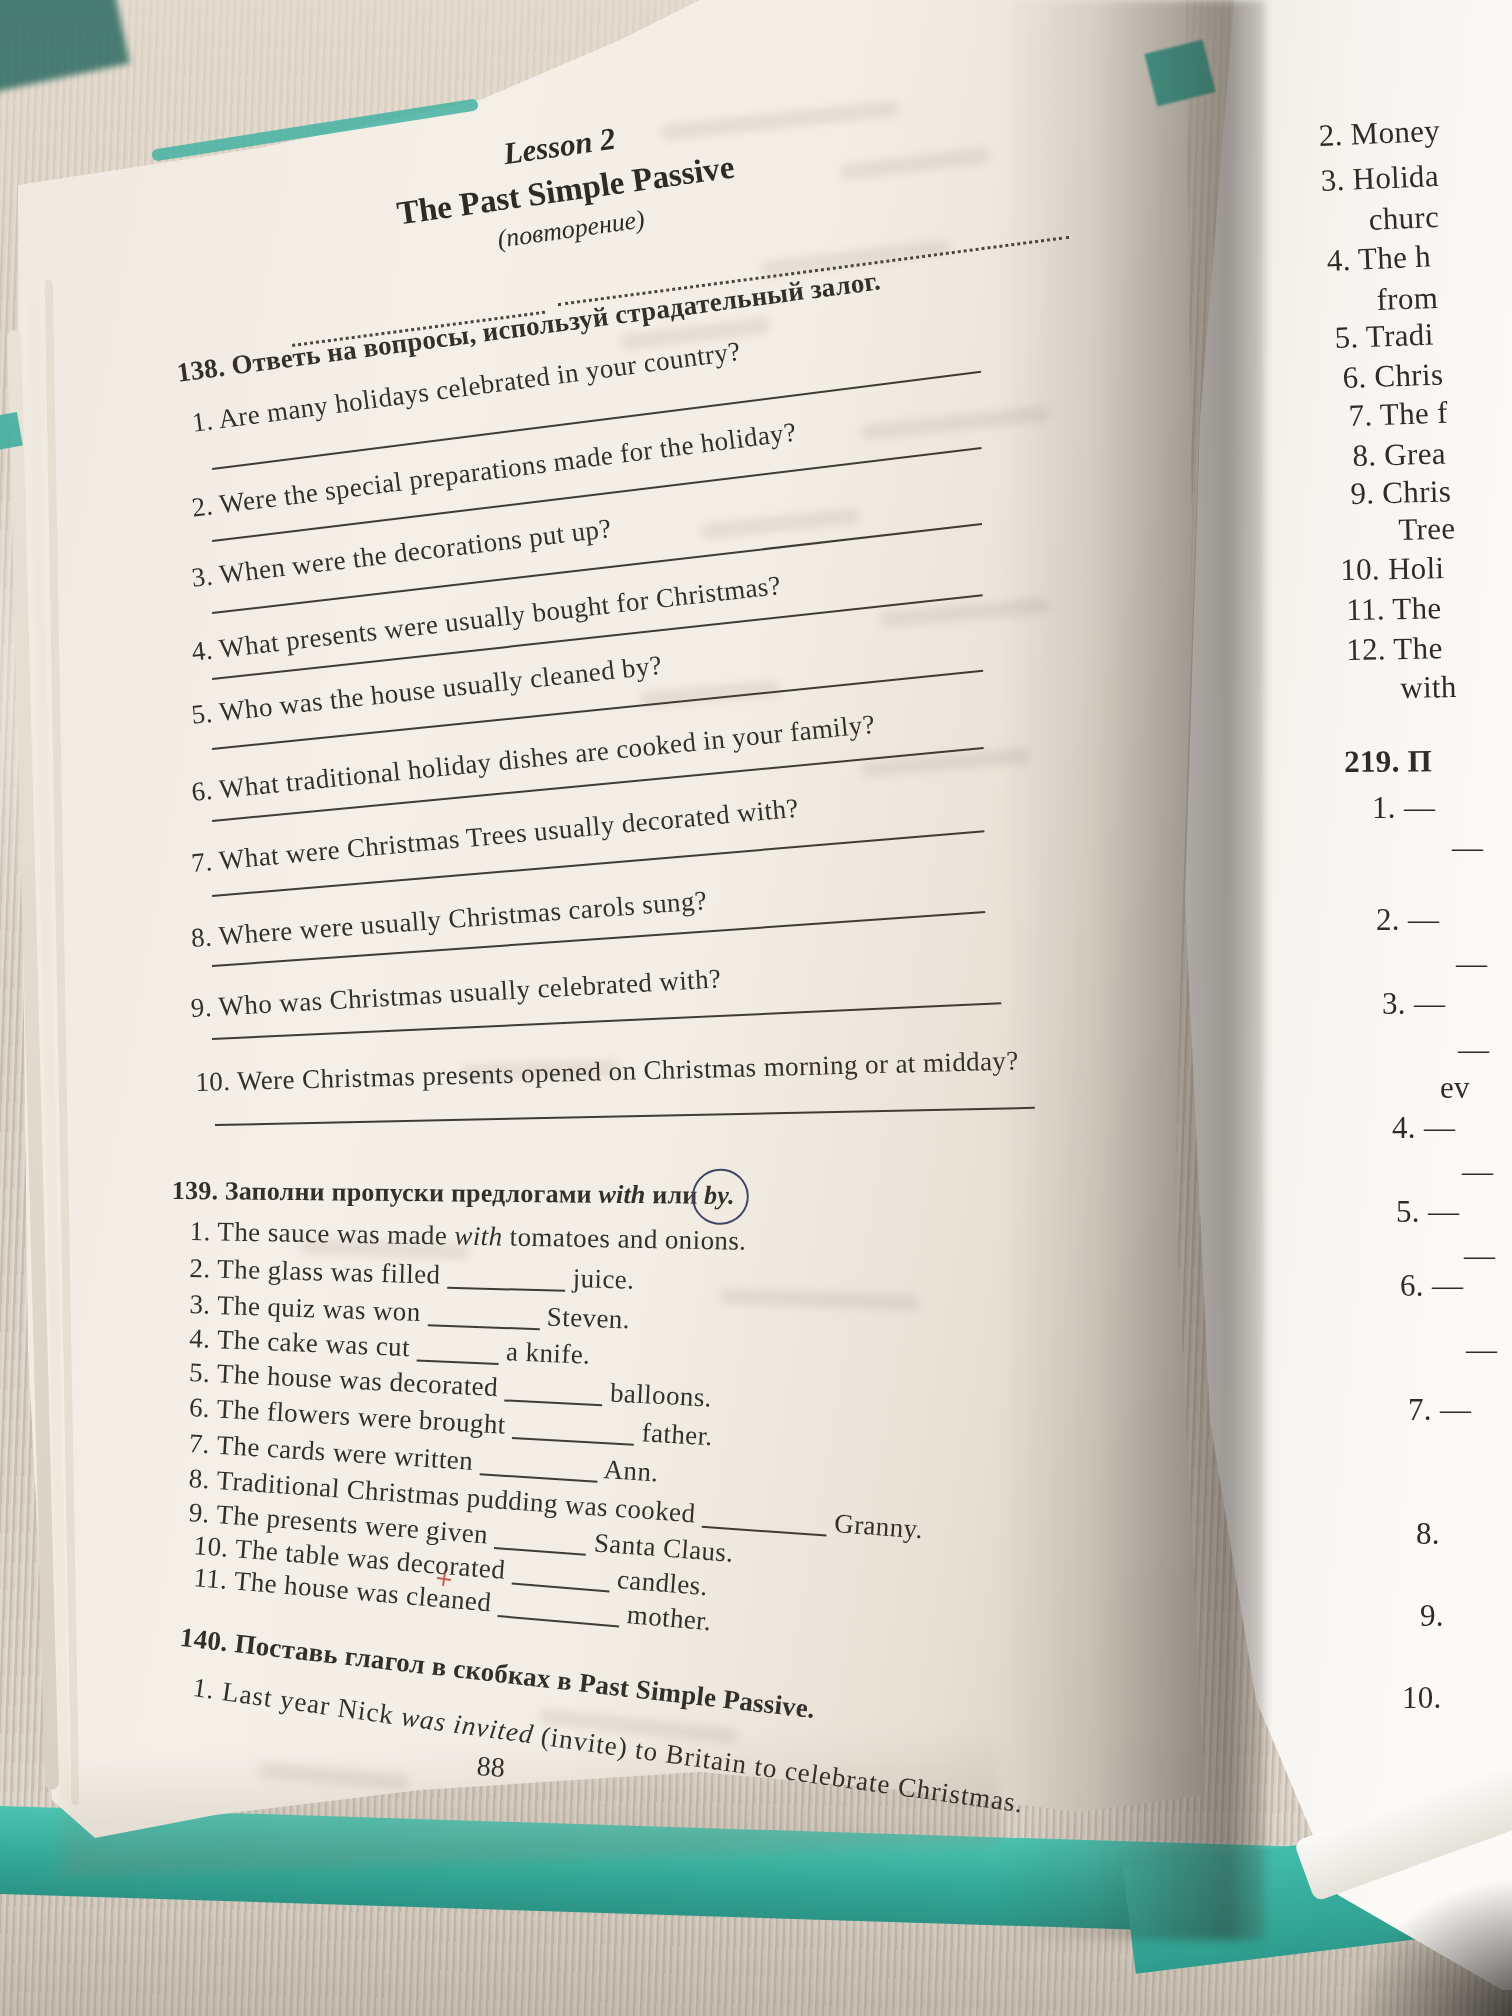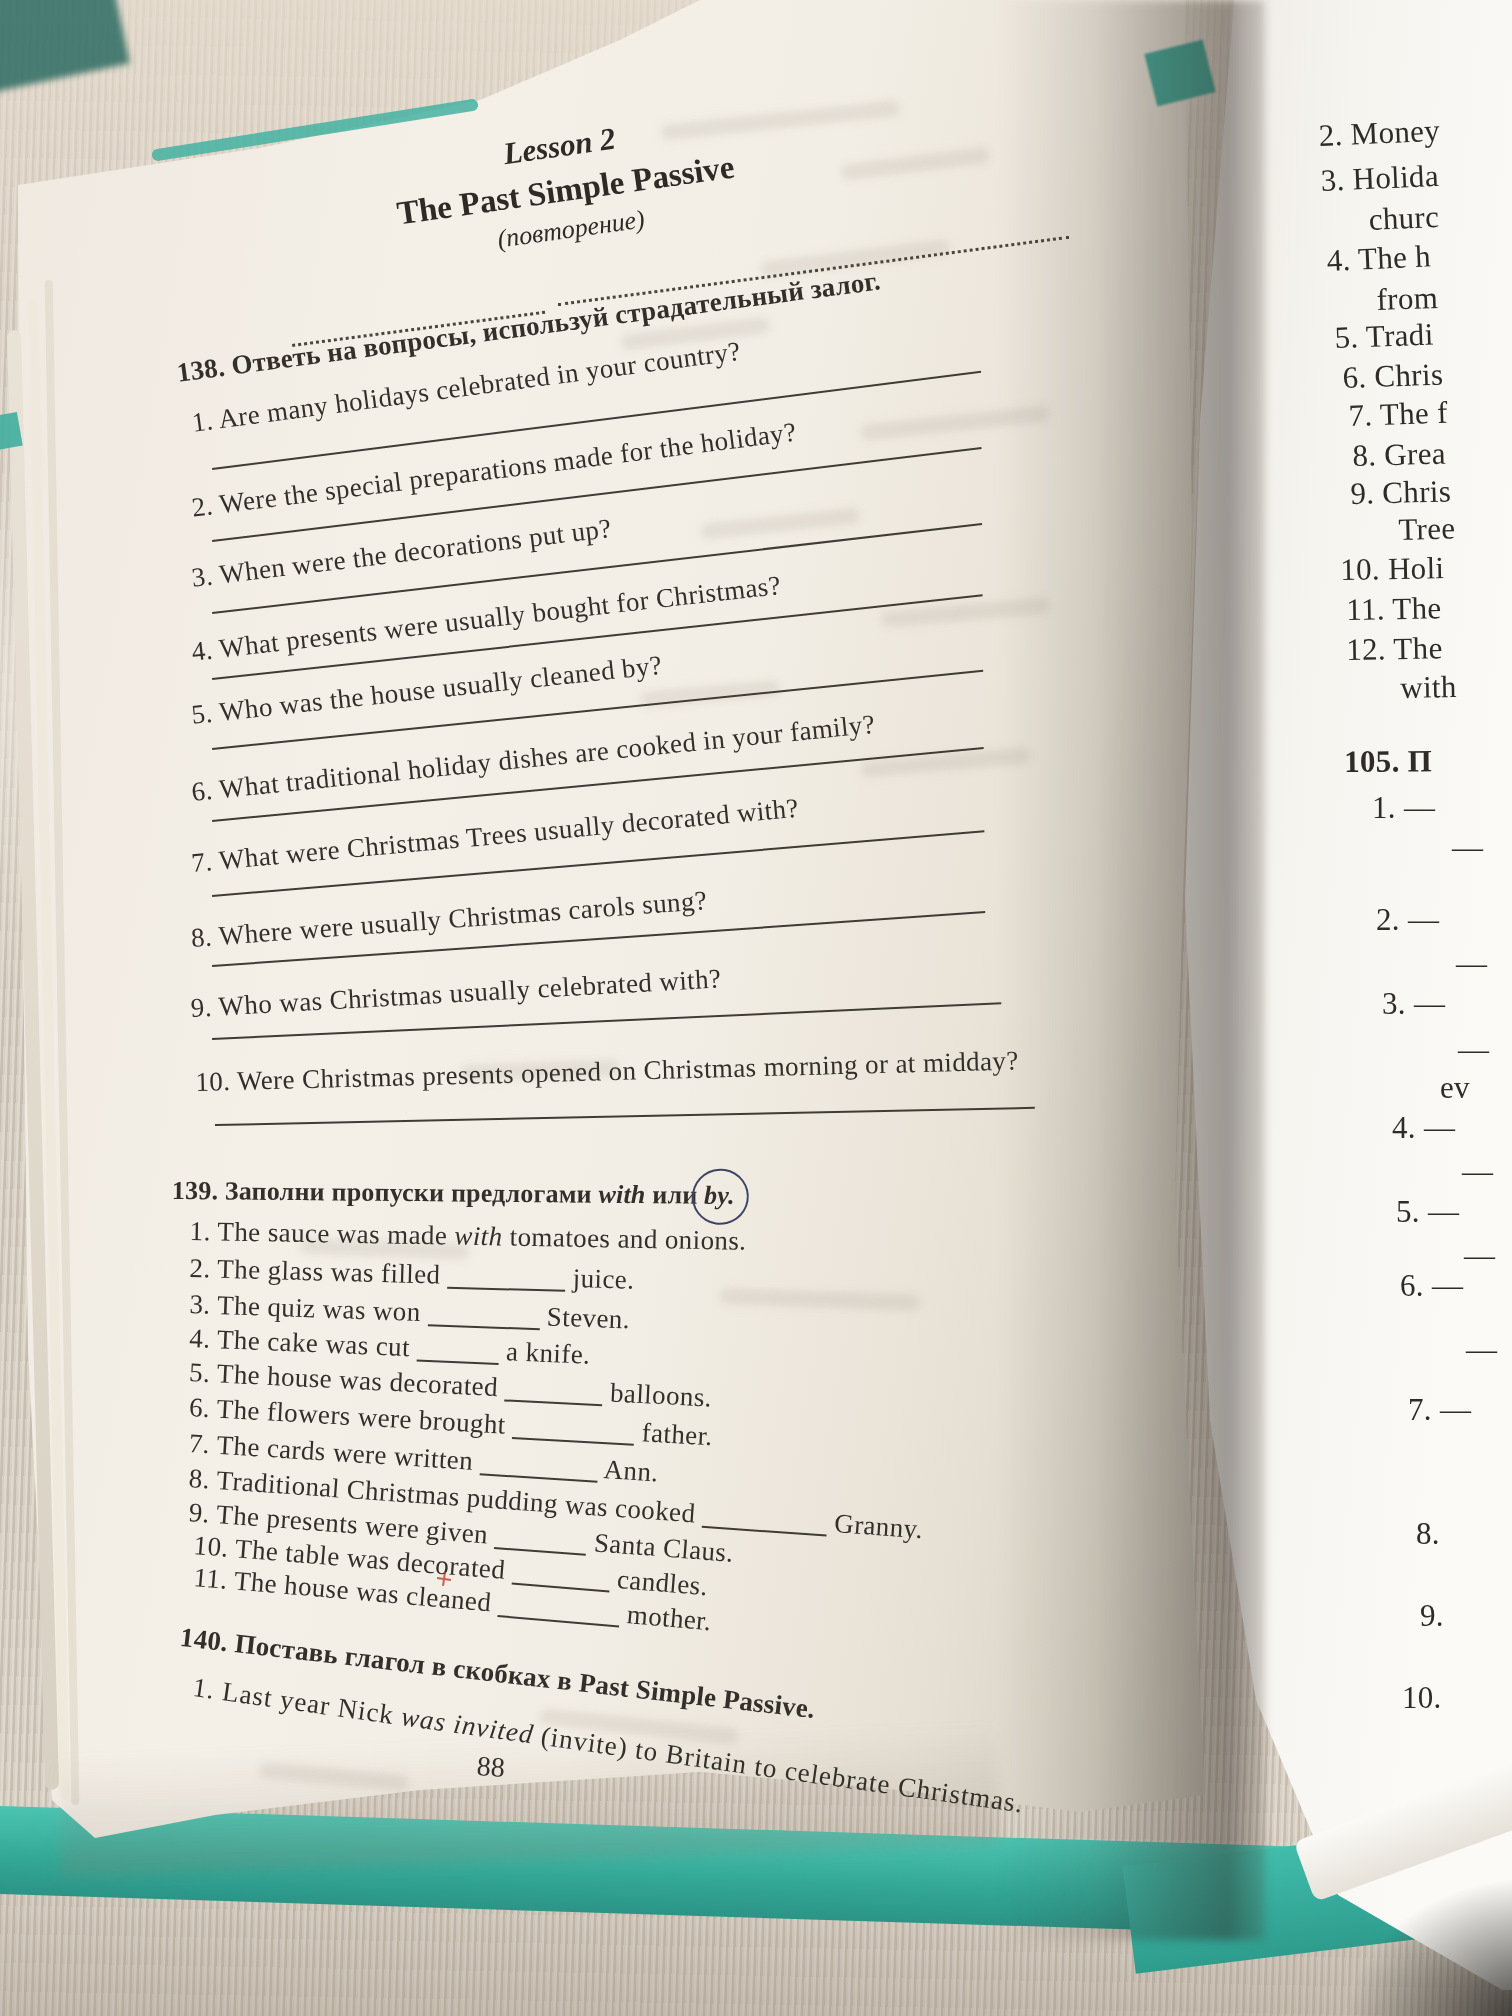--- a/index.html
+++ b/index.html
@@ -178,21 +178,21 @@
   <div class="tl rp" style="left:1334px;top:320px;transform:rotate(-2deg)">5. Tradi</div>
   <div class="tl rp" style="left:1342px;top:360px;transform:rotate(-2deg)">6. Chris</div>
   <div class="tl rp" style="left:1348px;top:398px;transform:rotate(-2deg)">7. The f</div>
   <div class="tl rp" style="left:1352px;top:438px;transform:rotate(-1.5deg)">8. Grea</div>
   <div class="tl rp" style="left:1350px;top:476px;transform:rotate(-1.5deg)">9. Chris</div>
   <div class="tl rp" style="left:1398px;top:512px;transform:rotate(-1.5deg)">Tree</div>
   <div class="tl rp" style="left:1340px;top:552px;transform:rotate(-1deg)">10. Holi</div>
   <div class="tl rp" style="left:1346px;top:592px;transform:rotate(-1deg)">11. The</div>
   <div class="tl rp" style="left:1346px;top:632px;transform:rotate(-1deg)">12. The</div>
   <div class="tl rp" style="left:1400px;top:670px;transform:rotate(-1deg)">with</div>
-  <div class="tl rp" style="left:1344px;top:744px;transform:rotate(-0.5deg);font-weight:bold">105. П</div>
+  <div class="tl rp" style="left:1344px;top:744px;transform:rotate(-0.5deg);font-weight:bold">219. П</div>
   <div class="tl rp" style="left:1372px;top:790px">1. —</div>
   <div class="tl rp" style="left:1452px;top:830px">—</div>
   <div class="tl rp" style="left:1376px;top:902px">2. —</div>
   <div class="tl rp" style="left:1456px;top:946px">—</div>
   <div class="tl rp" style="left:1382px;top:986px">3. —</div>
   <div class="tl rp" style="left:1458px;top:1032px">—</div>
   <div class="tl rp" style="left:1440px;top:1070px">ev</div>
   <div class="tl rp" style="left:1392px;top:1110px">4. —</div>
   <div class="tl rp" style="left:1462px;top:1154px">—</div>
   <div class="tl rp" style="left:1396px;top:1194px">5. —</div>

